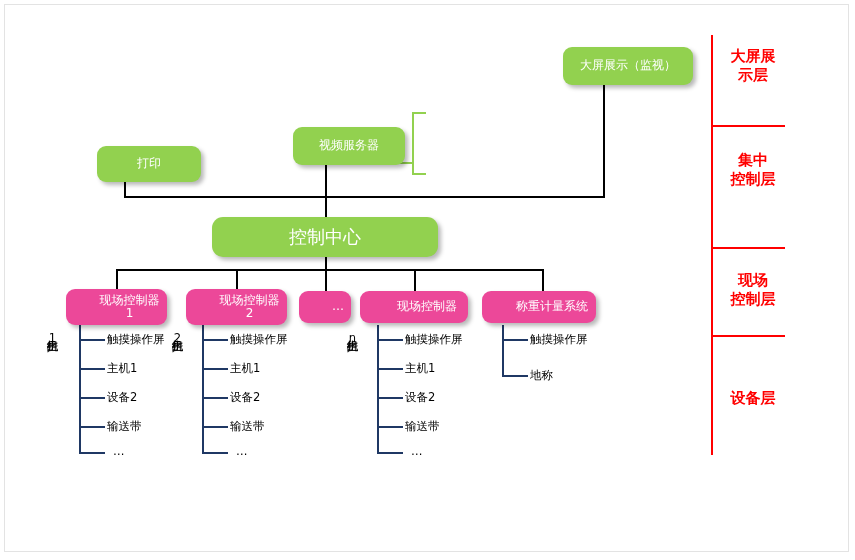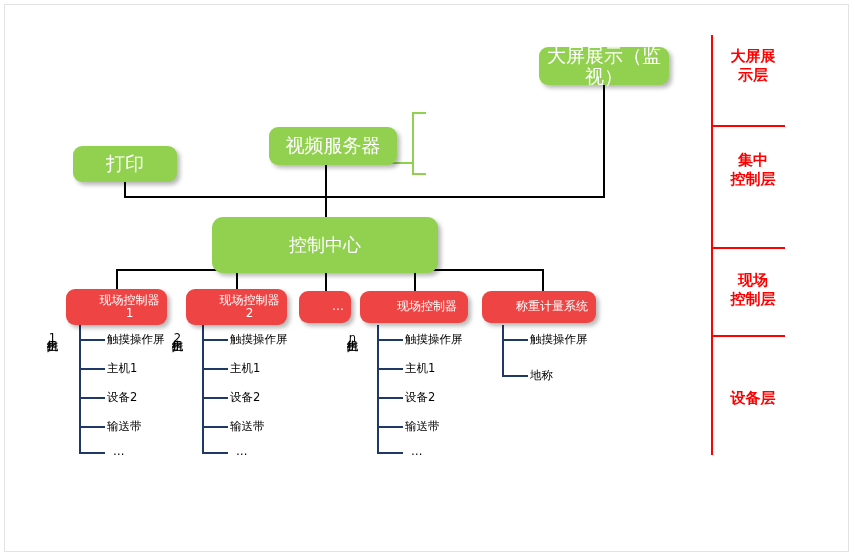--- a/index.html
+++ b/index.html
@@ -15,23 +15,23 @@
   
   .node{
     position:absolute;box-sizing:border-box;
     display:flex;align-items:center;justify-content:center;
     text-align:center;color:#ffffff;line-height:1.12;
     border-radius:9px;
     box-shadow:3px 3px 4px rgba(0,0,0,0.28);
     z-index:5;
   }
   .green{background:#92d14f;}
-  .blue{background:#ef4444;padding-left:26px;}
+  .blue{background:#ec4899;padding-left:26px;}
   .n-big{font-size:18px;border-radius:11px;}
-  .n-med{font-size:19px;}
+  .n-med{font-size:12px;margin-left:24px;}
   .n-sm{font-size:12px;}
   
   .lnH,.lnV{position:absolute;background:#000000;z-index:1;}
   .lnH{height:2px;}
   .lnV{width:2px;}
   .glnH,.glnV{position:absolute;background:#92d14f;z-index:1;}
   .glnH{height:2px;}
   .glnV{width:2px;}
   .blnH,.blnV{position:absolute;background:#1f3864;z-index:2;}
   .blnH{height:2px;}
@@ -88,31 +88,31 @@
   <div class="lnV" style="left:111px;top:264px;height:22px;"></div>
   <div class="lnV" style="left:231px;top:264px;height:22px;"></div>
   <div class="lnV" style="left:320px;top:264px;height:22px;"></div>
   <div class="lnV" style="left:409px;top:264px;height:22px;"></div>
   <div class="lnV" style="left:537px;top:264px;height:22px;"></div>
 
   <div class="node green n-med" style="left:534px;top:42px;width:130px;height:38px;">
     <span>大屏展示（监视）</span>
   </div>
 
-  <div class="node green n-med" style="left:264px;top:122px;width:128px;height:38px;">
+  <div class="node green n-med" style="left:264px;top:122px;width:112px;height:38px;">
     <span>视频服务器</span>
   </div>
 
 
 
   <div class="node green n-med" style="left:68px;top:141px;width:104px;height:36px;">
     <span>打印</span>
   </div>
 
-  <div class="node green n-big" style="left:207px;top:212px;width:226px;height:56px;">
+  <div class="node green n-big" style="left:207px;top:212px;width:226px;height:40px;">
     <span>控制中心</span>
   </div>
 
   <div class="node blue n-sm" style="left:61px;top:284px;width:101px;height:36px;flex-direction:column;">
     <span>现场控制器</span>
     <span>1</span>
   </div>
 
   <div class="node blue n-sm" style="left:181px;top:284px;width:101px;height:36px;flex-direction:column;">
     <span>现场控制器</span>

